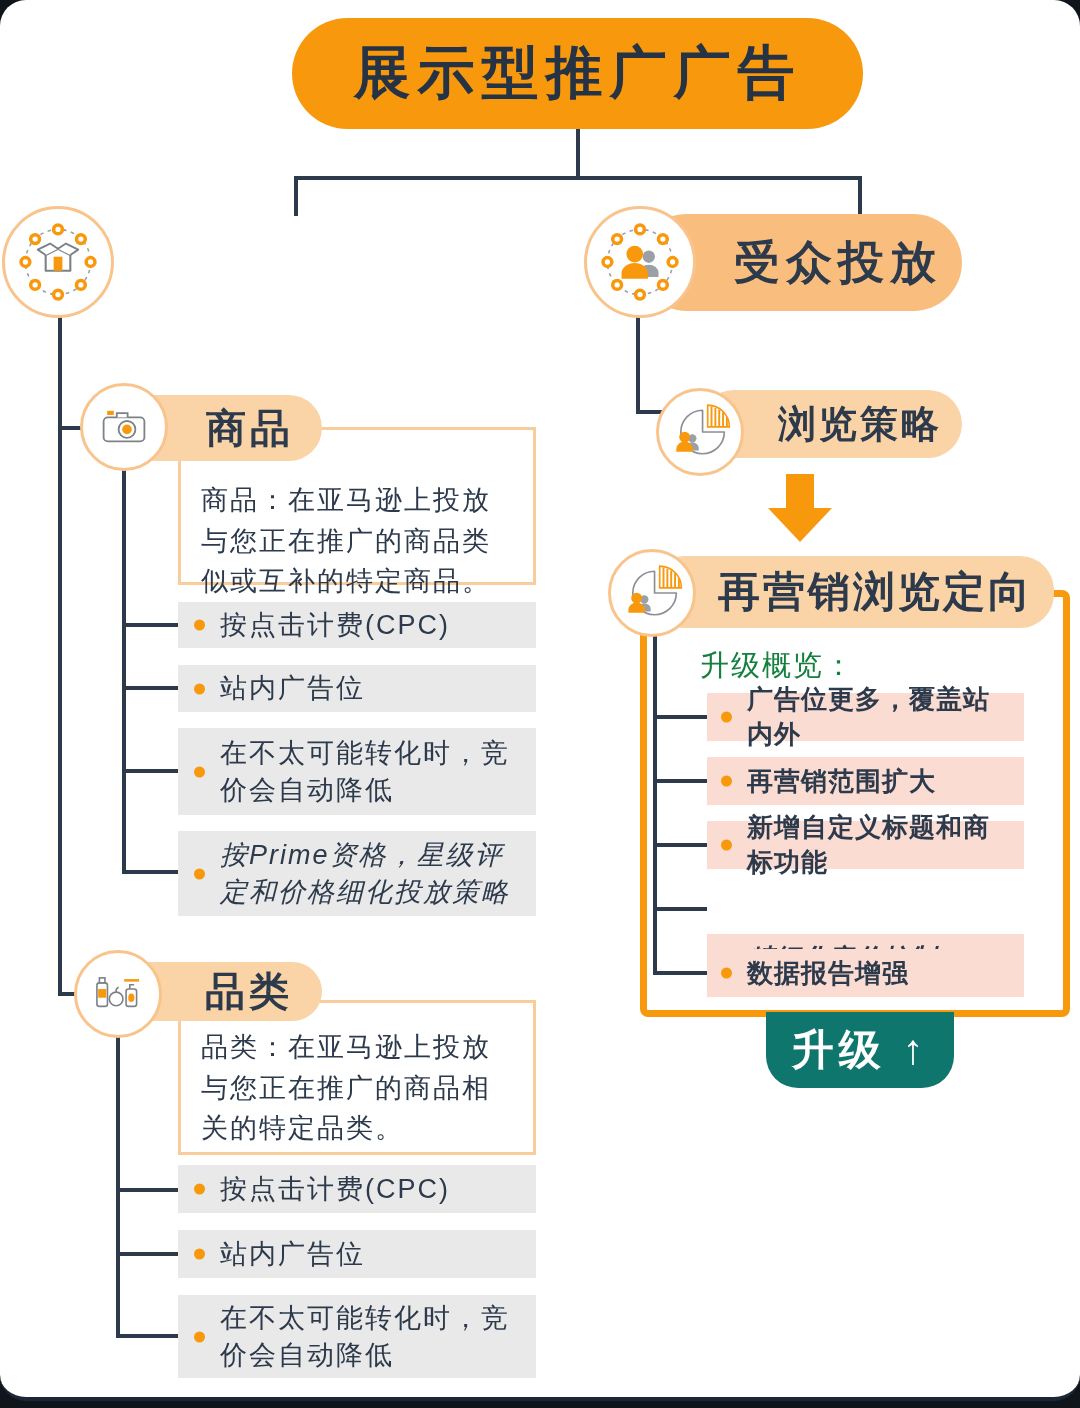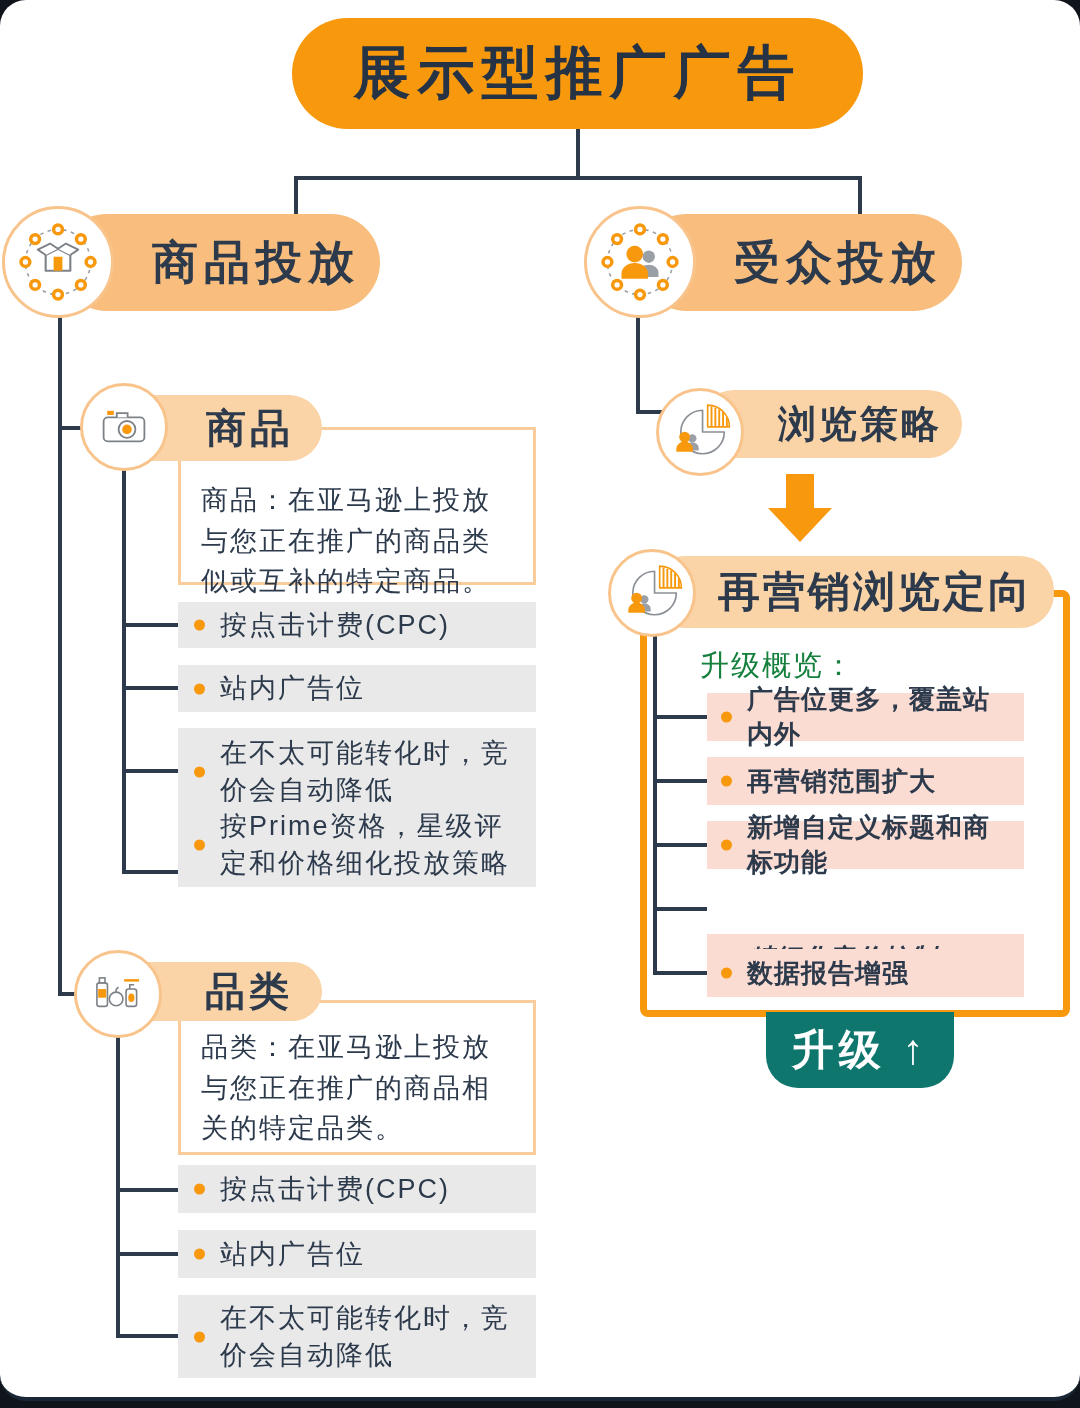--- a/index.html
+++ b/index.html
@@ -44,23 +44,20 @@
 <div id="stage">
   <div class="card"></div>
 
   <div class="title-pill">展示型推广广告</div>
 
   <div class="vline" style="left:576px; top:129px; width:4px; height:50px;"></div>
   <div class="hline" style="left:294px; top:176px; width:568px; height:4px;"></div>
   <div class="vline" style="left:294px; top:176px; width:4px; height:40px;"></div>
   <div class="vline" style="left:858px; top:176px; width:4px; height:40px;"></div>
 
-  <div class="branch-pill" style="left:58px; top:214px; width:322px; padding-left:94px;">
-    <span>商品投放</span>
-  </div>
   <div class="icon-circle" style="left:2px; top:206px; width:112px; height:112px;">
     <svg width="88" height="88" viewBox="0 0 100 100">
       <circle cx="50" cy="50" r="37" fill="none" stroke="#9aa0a6" stroke-width="1.8" stroke-dasharray="4 5"></circle>
       <g fill="#fff" stroke="#f8980d" stroke-width="4">
         <circle cx="50" cy="13" r="5"></circle>
           <circle cx="76" cy="24" r="5"></circle>
           <circle cx="87" cy="50" r="5"></circle>
         <circle cx="76" cy="76" r="5"></circle>
           <circle cx="50" cy="87" r="5"></circle>
           <circle cx="24" cy="76" r="5"></circle>
@@ -103,21 +100,21 @@
     <span>按点击计费(CPC)</span>
   </div>
   <div class="gray-box" style="top:665px; height:47px;">
     <span class="dot"></span>
     <span>站内广告位</span>
   </div>
   <div class="gray-box" style="top:728px; height:87px;">
     <span class="dot"></span>
     <span>在不太可能转化时，竞价会自动降低</span>
   </div>
-  <div class="gray-box" style="top:802px; height:85px;">
+  <div class="gray-box" style="top:831px; height:85px;font-style:italic;">
     <span class="dot"></span>
     <span>按Prime资格，星级评定和价格细化投放策略</span>
   </div>
 
   <div class="node-pill" style="left:115px; top:962px; width:207px; height:59px; font-size:40px; letter-spacing:4px; padding-left:90px;">
     <span>品类</span>
   </div>
   <div class="icon-circle" style="left:74px; top:950px; width:88px; height:88px;">
     <svg width="62" height="62" viewBox="0 0 100 100">
       <rect x="16" y="32" width="17" height="38" rx="4" fill="#fff" stroke="#7d8288" stroke-width="2.6"></rect>

